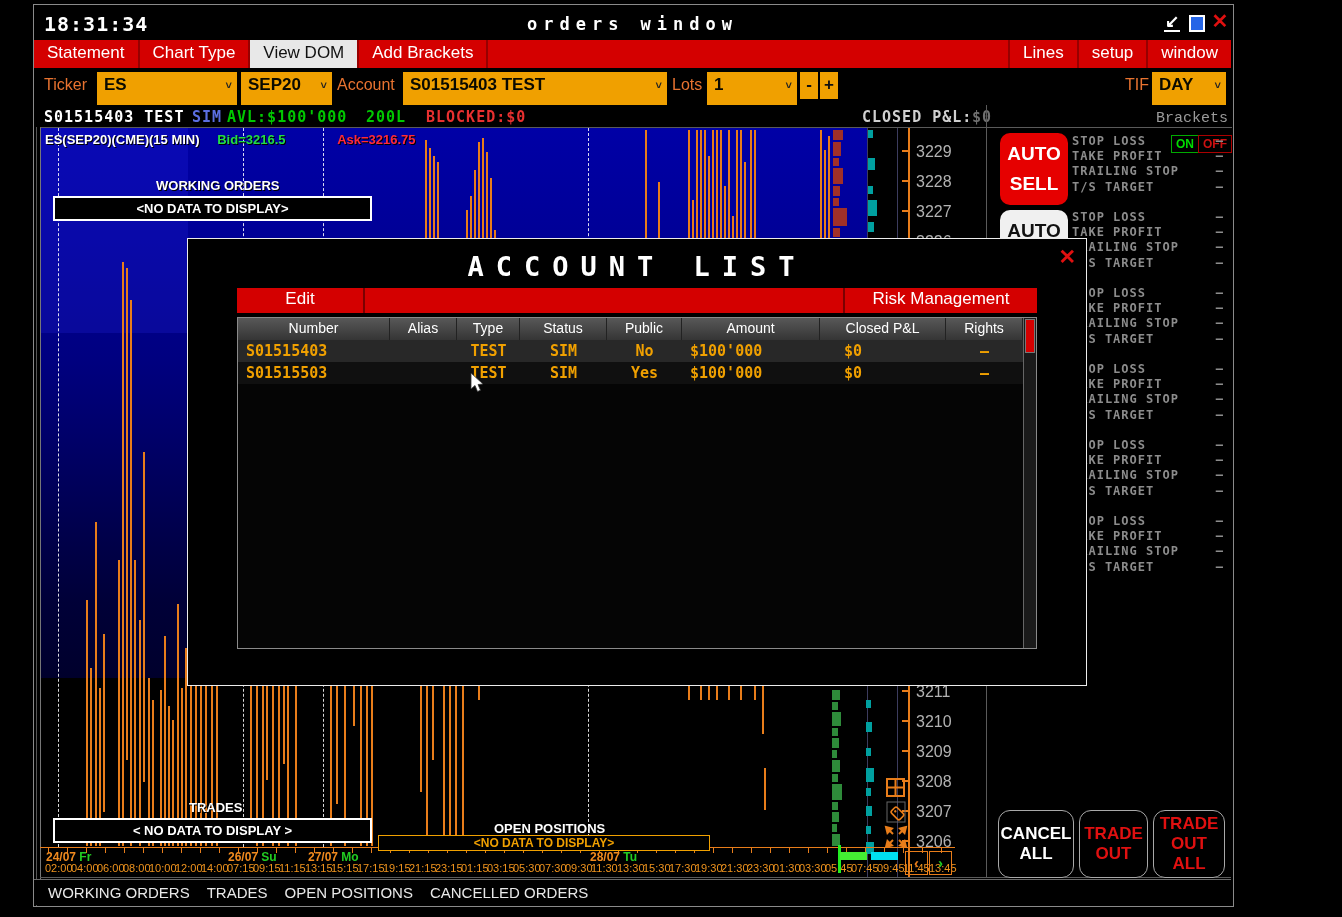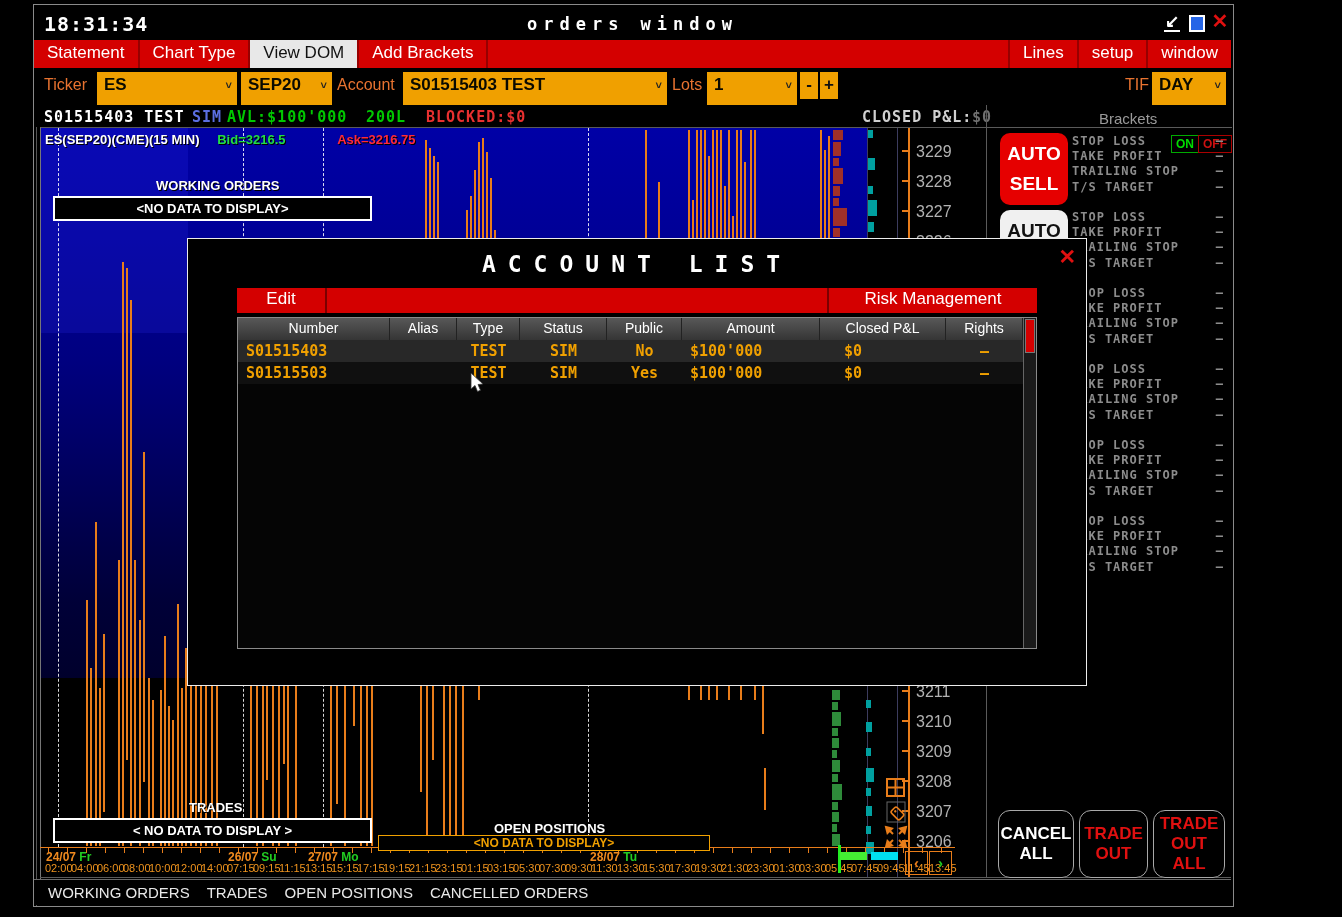--- a/index.html
+++ b/index.html
@@ -72,46 +72,46 @@
   #symline{left:45px;top:132px;}
   #symline span{margin-right:14px;}
   #sym{color:#fff;} #bid{color:#22dd44;} #ask{color:#ff2a3a;margin-left:34px;}
 
   
   .tool{position:absolute;}
   .navbtn{position:absolute;top:851px;width:21px;height:22px;border:1px solid #e87d1a;
           font-size:15px;font-weight:bold;text-align:center;line-height:21px;}
 
   
-  #brackets-label{left:1099px;top:110px;color:#9a9a9a;font-size:15px;}
+  #brackets-label{left:1156px;top:110px;color:#9a9a9a;font-size:15px;font-family:Liberation Mono, monospace;}
   .onoff{position:absolute;top:110px;height:16px;font-size:12px;font-weight:bold;text-align:center;line-height:16px;padding:0 4px;margin-top:25px;}
   #br-on{left:1171px;border:1px solid #00aa00;color:#00dd00;}
   #br-off{left:1198px;border:1px solid #aa0000;color:#cc1111;}
   .autobtn{position:absolute;left:1000px;width:68px;height:72px;border-radius:10px;text-align:center;
            font-weight:bold;font-size:19px;line-height:30px;padding-top:6px;box-sizing:border-box;}
   #auto-sell{top:133px;background:#e60000;color:#fff;}
   #auto-buy{top:210px;background:#f0f0f0;color:#111;}
   .brrow{position:absolute;left:1072px;width:152px;color:#8c8c8c;font-size:12px;font-weight:bold;
          font-family:"DejaVu Sans Mono",monospace;letter-spacing:1px;display:flex;justify-content:space-between;}
   .actbtn{position:absolute;top:810px;height:68px;border:1px solid #a8a8a8;border-radius:12px;background:#000;
           font-weight:bold;font-size:17px;text-align:center;display:flex;flex-direction:column;justify-content:center;line-height:20px;box-sizing:border-box;}
 
   
   #bottombar{left:34px;top:879px;width:1197px;height:25px;background:#000;border-top:1px solid #6a6a6a;}
   .btab{position:relative;display:inline-block;margin-right:17px;color:#e8e8e8;font-size:15px;top:4px;}
   #bottombar .wrap{padding-left:14px;}
 
   
   #dialog{left:187px;top:238px;width:900px;height:448px;background:#000;border:1px solid #ececec;box-sizing:border-box;z-index:50;}
-  #dlg-title{left:0;right:0;top:12px;text-align:center;color:#fff;font-size:23px;font-weight:bold;letter-spacing:12px;}
+  #dlg-title{left:0;right:0;top:12px;text-align:center;color:#fff;font-size:27px;font-weight:bold;letter-spacing:12px;}
   #dlg-close{right:10px;top:6px;color:#e01010;font-size:21px;font-weight:bold;}
   #dlg-tabs{left:49px;top:49px;width:800px;height:25px;background:#d40000;display:flex;}
   .dlg-tab{color:#fff;font-size:17px;text-align:center;padding-top:1px;box-sizing:border-box;}
-  #tab-edit{width:90px;border-right:2px solid #7a0000;}
-  #tab-risk{width:210px;border-left:2px solid #7a0000;}
+  #tab-edit{width:128px;border-right:2px solid #7a0000;}
+  #tab-risk{width:194px;border-left:2px solid #7a0000;}
   #dlg-tab-spacer{flex:1;}
   #dlg-table{left:49px;top:78px;width:800px;height:332px;border:1px solid #8a8a8a;box-sizing:border-box;background:#050505;}
   #tbl-head{display:grid;grid-template-columns:152px 67px 63px 87px 75px 138px 126px 77px;height:22px;
             background:linear-gradient(#585858,#353535);}
   #tbl-head div{color:#fff;font-size:14px;text-align:center;line-height:21px;border-right:1px solid #222;overflow:hidden;}
   .tbl-row{display:grid;grid-template-columns:152px 67px 63px 87px 75px 138px 126px 77px;height:22px;
            font-family:"DejaVu Sans Mono",monospace;color:#f0a000;font-size:15px;font-weight:bold;}
   .tbl-row div{line-height:22px;overflow:hidden;white-space:nowrap;}
   .tbl-row .c-num{padding-left:8px;} .tbl-row .c-ctr{text-align:center;}
   .tbl-row .c-amt{padding-left:8px;} .tbl-row .c-cpl{padding-left:24px;}

